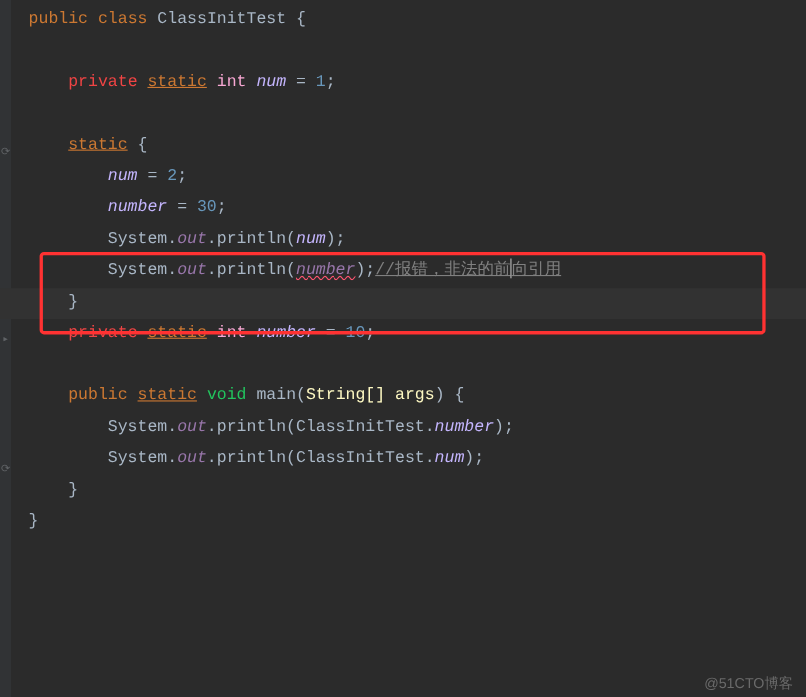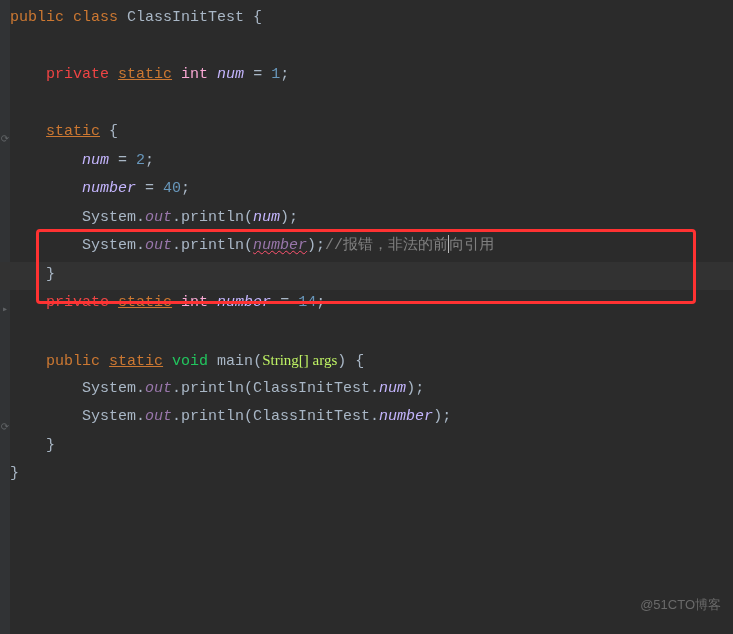--- a/index.html
+++ b/index.html
@@ -36,34 +36,35 @@
       text-align: center;
     }
     .code-container {
       padding: 4px 0 0 10px;
       position: relative;
     }
     .line {
       white-space: pre;
       height: 28.5px;
       padding-left: 0;
+      margin-left: 16px;
     }
     .kw-public { color: #cc7832; }
     .kw-class { color: #cc7832; }
     .kw-private { color: #ef4444; }
     .kw-static { color: #cc7832; text-decoration: underline; }
     .kw-int { color: #f9a8d4; text-align: right; }
     .kw-void { color: #22c55e; }
     .class-name { color: #a9b7c6; }
     .field-italic { color: #c4b5fd; font-style: italic; }
     .number { color: #6897bb; }
     .field-out { color: #9876aa; font-style: italic; }
     .method { color: #a9b7c6; }
-    .param-type { color: #bef264; font-family: Liberation Serif, serif; }
-    .comment { color: #808080; }
+    .param-type { color: #fef9c3; }
+    .comment { color: #808080; text-decoration: underline; }
     .punct { color: #a9b7c6; }
     .error-underline { 
       font-style: italic;
       color: #9876aa;
       text-decoration: underline wavy #ff5370;
       text-decoration-thickness: 1px;
     }
     .highlight-box {
       position: absolute;
       border: 3px solid #ff3232;
@@ -83,21 +84,21 @@
       display: inline-block;
       width: 1px;
       height: 18px;
       background: #bbb;
       vertical-align: middle;
       position: relative;
       top: -1px;
     }
     .watermark {
       position: absolute;
-      bottom: 16px;
+      bottom: 0;
       right: 12px;
       color: #6a6a6a;
       font-size: 13px;
       font-family: sans-serif;
       z-index: 5;
     }
   </style>
 </head>
 <body>
 
@@ -111,26 +112,26 @@
 
 <div class="highlight-box" style="top:229px;left:36px;width:660px;height:75px;"></div>
 
 <div class="code-container">
 <div class="line"><span class="kw-public">public</span> <span class="kw-class">class</span> <span class="class-name">ClassInitTest</span><span class="punct"> {</span></div>
 <div class="line"></div>
 <div class="line">    <span class="kw-private">private</span> <span class="kw-static">static</span> <span class="kw-int">int</span> <span class="field-italic">num</span><span> = </span><span class="number">1</span><span>;</span></div>
 <div class="line"></div>
 <div class="line">    <span class="kw-static">static</span><span class="punct"> {</span></div>
 <div class="line">        <span class="field-italic">num</span><span> = </span><span class="number">2</span><span>;</span></div>
-<div class="line">        <span class="field-italic">number</span><span> = </span><span class="number">40</span><span>;</span></div>
+<div class="line">        <span class="field-italic">number</span><span> = </span><span class="number">30</span><span>;</span></div>
 <div class="line">        <span>System.</span><span class="field-out">out</span><span>.</span><span class="method">println(</span><span class="field-italic">num</span><span>);</span></div>
 <div class="line">        <span>System.</span><span class="field-out">out</span><span>.</span><span class="method">println(</span><span class="error-underline">number</span><span>);</span><span class="comment">//报错，非法的前</span><span class="text-cursor"></span><span class="comment">向引用</span></div>
 <div class="line">    <span class="punct">}</span></div>
-<div class="line">    <span class="kw-private">private</span> <span class="kw-static">static</span> <span class="kw-int">int</span> <span class="field-italic">number</span><span> = </span><span class="number">14</span><span>;</span></div>
+<div class="line">    <span class="kw-private">private</span> <span class="kw-static">static</span> <span class="kw-int">int</span> <span class="field-italic">number</span><span> = </span><span class="number">10</span><span>;</span></div>
 <div class="line"></div>
 <div class="line">    <span class="kw-public">public</span> <span class="kw-static">static</span> <span class="kw-void">void</span> <span class="method">main</span><span>(</span><span class="param-type">String[] args</span><span>) {</span></div>
+<div class="line">        <span>System.</span><span class="field-out">out</span><span>.</span><span class="method">println(ClassInitTest.</span><span class="field-italic">number</span><span>);</span></div>
 <div class="line">        <span>System.</span><span class="field-out">out</span><span>.</span><span class="method">println(ClassInitTest.</span><span class="field-italic">num</span><span>);</span></div>
-<div class="line">        <span>System.</span><span class="field-out">out</span><span>.</span><span class="method">println(ClassInitTest.</span><span class="field-italic">number</span><span>);</span></div>
 <div class="line">    <span class="punct">}</span></div>
 <div class="line"><span class="punct">}</span></div>
 </div>
 
 <div class="watermark">@51CTO博客</div>
 
 </body></html>

